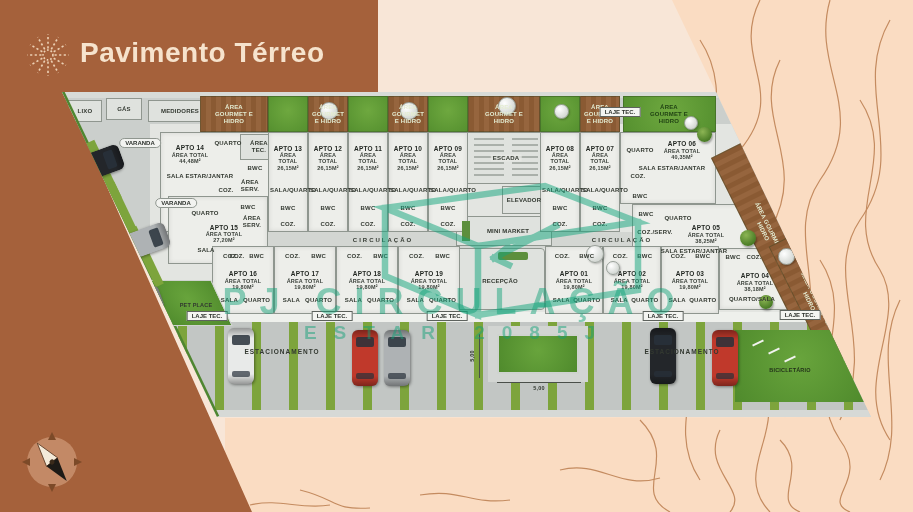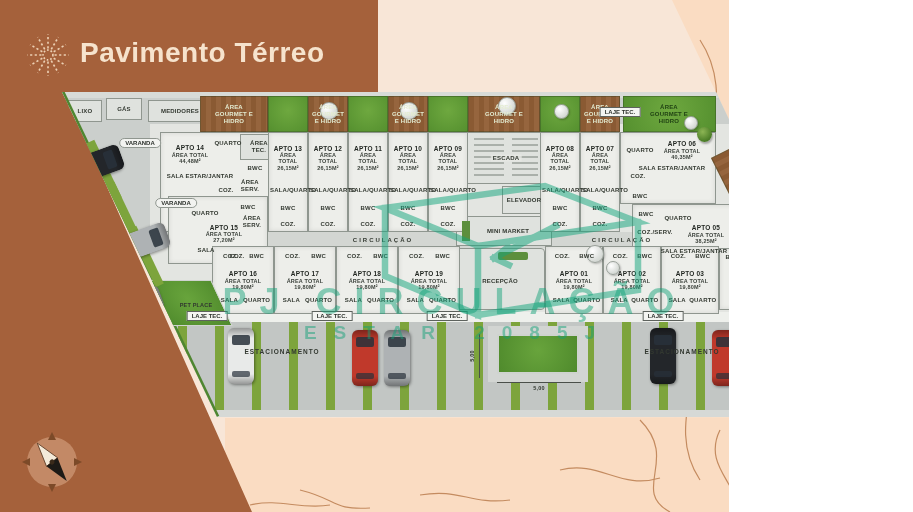--- a/index.html
+++ b/index.html
@@ -1,17 +1,17 @@
 <!DOCTYPE html>
 <html><head>
 <meta charset="utf-8">
 <style>
   html,body{margin:0;padding:0;}
   body{font-family:"Liberation Sans",sans-serif;}
-  #canvas{position:relative;width:729px;height:512px;overflow:hidden;background:#f8e6d7;}
+  #canvas{position:relative;width:913px;height:512px;overflow:hidden;background:#f8e6d7;}
   svg{display:block}
   
   #branch-layer{position:absolute;inset:0;z-index:0;}
   #brown-panel{position:absolute;inset:0;z-index:1;background:#a5613b;
     clip-path:polygon(0 0,378px 0,378px 95px,66px 95px,252px 512px,0 512px);}
   #site{position:absolute;inset:0;z-index:3;background:#cbcfcc;
     clip-path:polygon(62px 92px,716px 92px,871px 417px,217px 417px);}
   #wm-layer{position:absolute;inset:0;z-index:40;pointer-events:none;}
   
   .title{position:absolute;left:80px;top:37px;font-weight:bold;font-size:28px;color:#f6e3cd;letter-spacing:.5px;}

